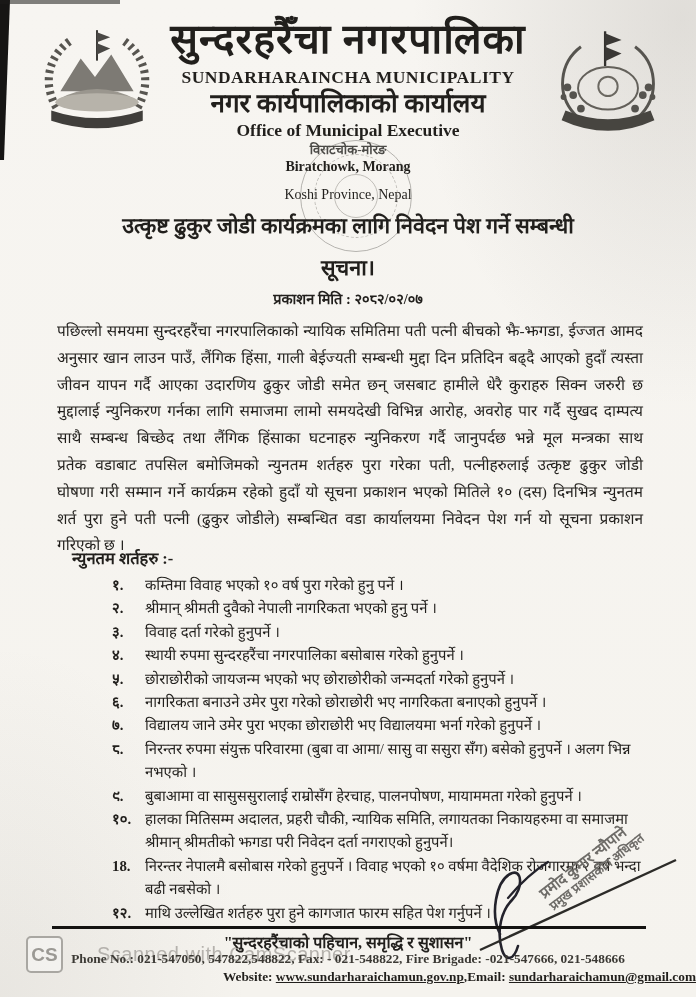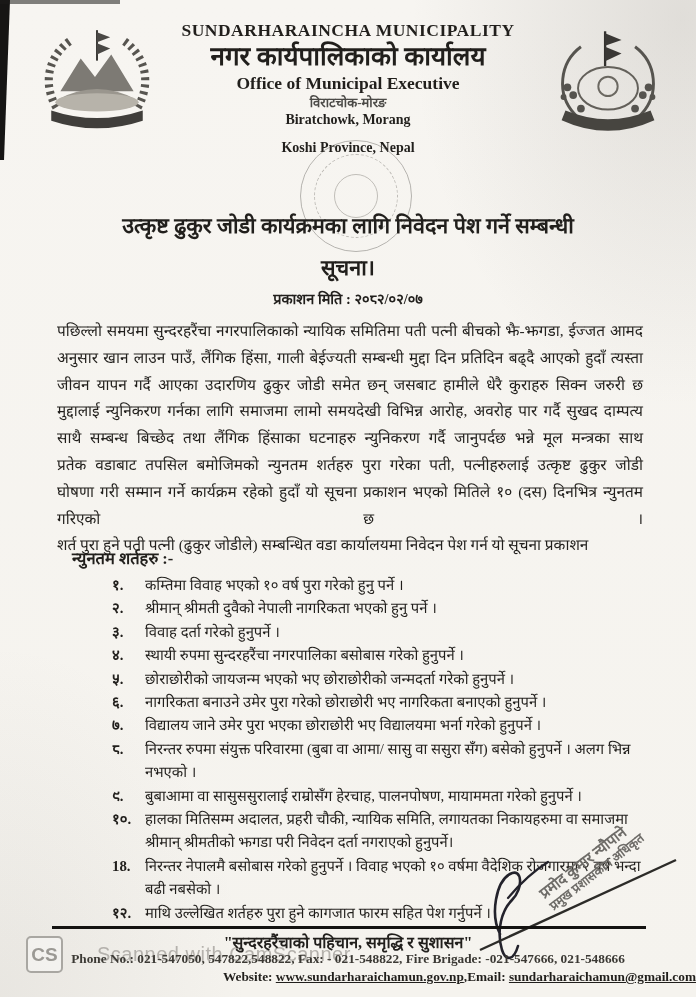--- a/index.html
+++ b/index.html
@@ -15,21 +15,21 @@
               clip-path:polygon(0 0,100% 0,40% 100%,0 100%);}
   .edge-top{position:absolute;left:0;top:0;width:120px;height:4px;background:rgba(30,28,26,.55);}
   
   .hdr{position:absolute;top:16px;left:0;width:696px;text-align:center;line-height:1.15;}
   .t-np{font-size:41px;font-weight:bold;letter-spacing:1px;}
   .t-en{font-size:17.5px;font-weight:bold;letter-spacing:.5px;margin-top:4px;}
   .o-np{font-size:26px;font-weight:bold;margin-top:2px;}
   .o-en{font-size:17.5px;font-weight:bold;margin-top:1px;}
   .a-np{font-size:13px;font-weight:bold;margin-top:3px;color:#4b4a47;}
   .a-en{font-size:14px;font-weight:bold;margin-top:1px;}
-  .prov{font-size:14px;font-weight:bold;margin-top:12px;}
+  .prov{font-size:14px;font-weight:normal;margin-top:12px;}
   .emblem{position:absolute;top:26px;}
   .emblem.left{left:36px;}
   .emblem.right{left:550px;}
   
   .seal{position:absolute;left:300px;top:140px;width:112px;height:112px;opacity:.42;}
   .seal .c1{position:absolute;inset:0;border:1.6px solid #5b5954;border-radius:50%;}
   .seal .c2{position:absolute;inset:14px;border:1.2px dashed #6b6862;border-radius:50%;}
   .seal .c3{position:absolute;inset:34px;border:1px solid #74716a;border-radius:50%;}
   
   .subject{position:absolute;top:210px;left:0;width:696px;text-align:center;font-size:21.5px;font-weight:bold;}
@@ -100,20 +100,21 @@
           <circle cx="96" cy="70" r="4"></circle>
           <circle cx="106" cy="72" r="3"></circle>
         <circle cx="32" cy="84" r="4"></circle>
           <circle cx="88" cy="84" r="4"></circle>
       </g>
       <path d="M16,86 Q60,104 104,86 L108,96 Q60,118 12,96 Z" fill="#474540"></path>
     </svg>
   </div>
 
   <div class="hdr">
+    <div class="t-np">सुन्दरहरैँचा नगरपालिका</div>
     <div class="t-en">SUNDARHARAINCHA MUNICIPALITY</div>
     <div class="o-np">नगर कार्यपालिकाको कार्यालय</div>
     <div class="o-en">Office of Municipal Executive</div>
     <div class="a-np">विराटचोक-मोरङ</div>
     <div class="a-en">Biratchowk, Morang</div>
     <div class="prov">Koshi Province, Nepal</div>
   </div>
 
   <div class="seal">
     <div class="c1"></div>
@@ -134,23 +135,23 @@
       <div class="body-line">जीवन यापन गर्दै आएका उदारणिय ढुकुर जोडी समेत छन् जसबाट हामीले धेरै कुराहरु सिक्न जरुरी छ</div>
 
       <div class="body-line">मुद्दालाई न्युनिकरण गर्नका लागि समाजमा लामो समयदेखी विभिन्न आरोह, अवरोह पार गर्दै सुखद दाम्पत्य</div>
 
       <div class="body-line">साथै सम्बन्ध बिच्छेद तथा लैंगिक हिंसाका घटनाहरु न्युनिकरण गर्दै जानुपर्दछ भन्ने मूल मन्त्रका साथ</div>
 
       <div class="body-line">प्रतेक वडाबाट तपसिल बमोजिमको न्युनतम शर्तहरु पुरा गरेका पती, पत्नीहरुलाई उत्कृष्ट ढुकुर जोडी</div>
 
       <div class="body-line">घोषणा गरी सम्मान गर्ने कार्यक्रम रहेको हुदाँ यो सूचना प्रकाशन भएको मितिले १० (दस) दिनभित्र न्युनतम</div>
 
+      <div class="body-line">शर्त पुरा हुने पती पत्नी (ढुकुर जोडीले) सम्बन्धित वडा कार्यालयमा निवेदन पेश गर्न यो सूचना प्रकाशन</div>
+
       <div class="body-line">गरिएको छ ।</div>
-
-      <div class="body-line">शर्त पुरा हुने पती पत्नी (ढुकुर जोडीले) सम्बन्धित वडा कार्यालयमा निवेदन पेश गर्न यो सूचना प्रकाशन</div>
     </div>
 
   <div class="cond-head">न्युनतम शर्तहरु :-</div>
   <div class="cond-list">
 
       <div class="cond">
         <span class="cond-num">१.</span>
         <span class="cond-text">कम्तिमा विवाह भएको १० वर्ष पुरा गरेको हुनु पर्ने ।</span>
       </div>
 

